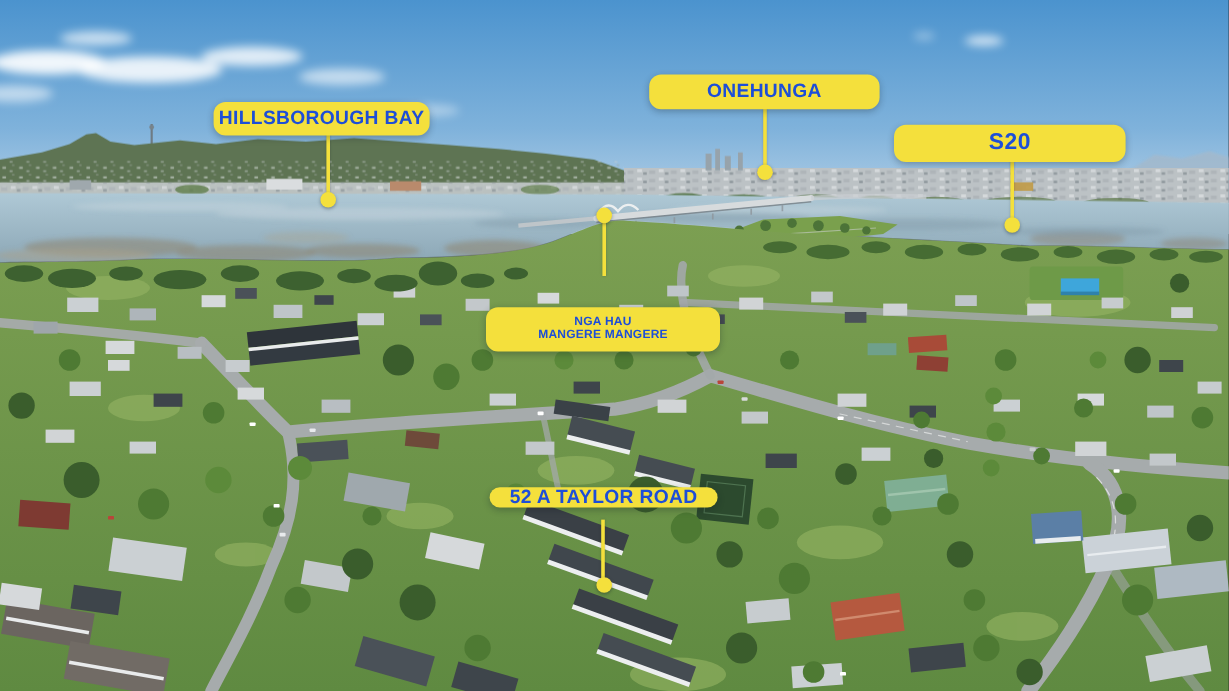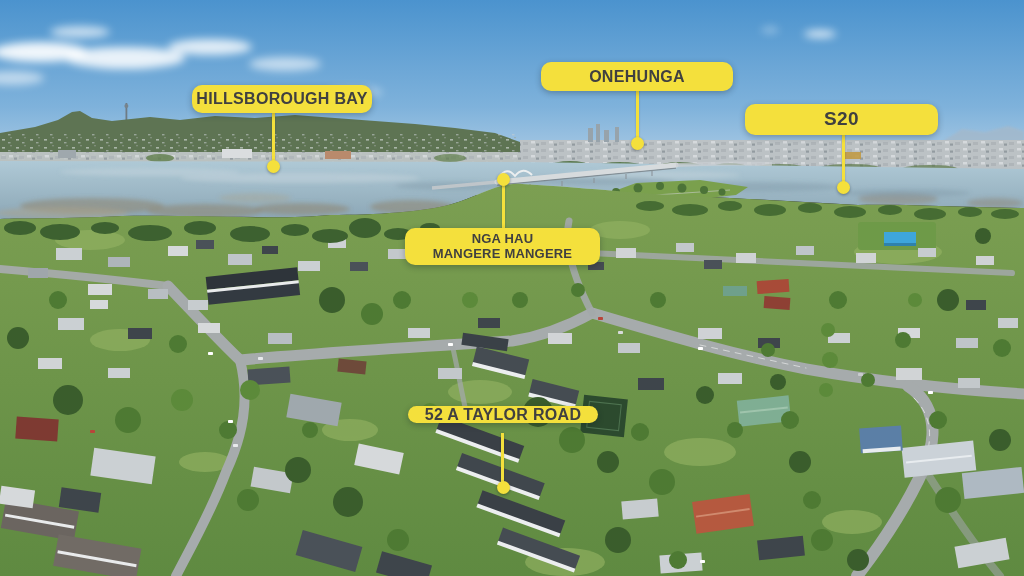--- a/index.html
+++ b/index.html
@@ -5,25 +5,25 @@
   html,body{margin:0;padding:0;background:#222;}
   .stage{
     position:relative;width:1024px;height:576px;overflow:hidden;
     font-family:"Liberation Sans",sans-serif;
   }
   .stage svg{position:absolute;left:0;top:0;display:block;}
   .callout{position:absolute;left:0;top:0;width:0;height:0;}
   .pill{
     position:absolute;background:#F4E03C;border-radius:10px;
     display:flex;align-items:center;justify-content:center;
-    color:#404040;font-weight:bold;font-size:16px;letter-spacing:.3px;
+    color:#1d4ed8;font-weight:bold;font-size:16px;letter-spacing:.3px;
     text-align:center;white-space:nowrap;line-height:1.08;
     box-shadow:0 2px 6px rgba(15,25,35,.30);
   }
-  .pill.two-line{flex-direction:column;font-size:13px;letter-spacing:.2px;}
+  .pill.two-line{flex-direction:column;font-size:10px;letter-spacing:.2px;margin-top:28px;}
   .pill.big{font-size:19px;letter-spacing:.4px;text-align:right;}
   .leader{
     position:absolute;width:3px;background:#F4E03C;
     box-shadow:0 0 2px rgba(15,25,35,.25);
   }
   .dot{
     position:absolute;width:13px;height:13px;border-radius:50%;
     background:#F4E03C;box-shadow:0 1px 3px rgba(15,25,35,.4);
   }
 </style>
@@ -416,21 +416,21 @@
           <rect x="233" y="444" width="5" height="3" rx=".8" fill="#E8EAEC"></rect>
       <rect x="700" y="560" width="5" height="3" rx=".8" fill="#FFFFFF"></rect>
           <rect x="90" y="430" width="5" height="3" rx=".8" fill="#B8453A"></rect>
     </g>
   </g>
 </svg>
 
 <div class="callout">
   <div class="leader" style="left:271.5px;top:110px;height:52px;"></div>
   <div class="dot" style="left:266.5px;top:159.5px;"></div>
-  <div class="pill" style="left:178px;top:85px;width:180px;height:28px;margin-left:14px;">
+  <div class="pill" style="left:178px;top:85px;width:180px;height:28px;">
     <span>HILLSBOROUGH BAY</span>
   </div>
 </div>
 
 <div class="callout">
   <div class="leader" style="left:635.5px;top:89px;height:49px;"></div>
   <div class="dot" style="left:630.5px;top:136.5px;"></div>
   <div class="pill" style="left:541px;top:62px;width:192px;height:29px;">
     <span>ONEHUNGA</span>
   </div>

